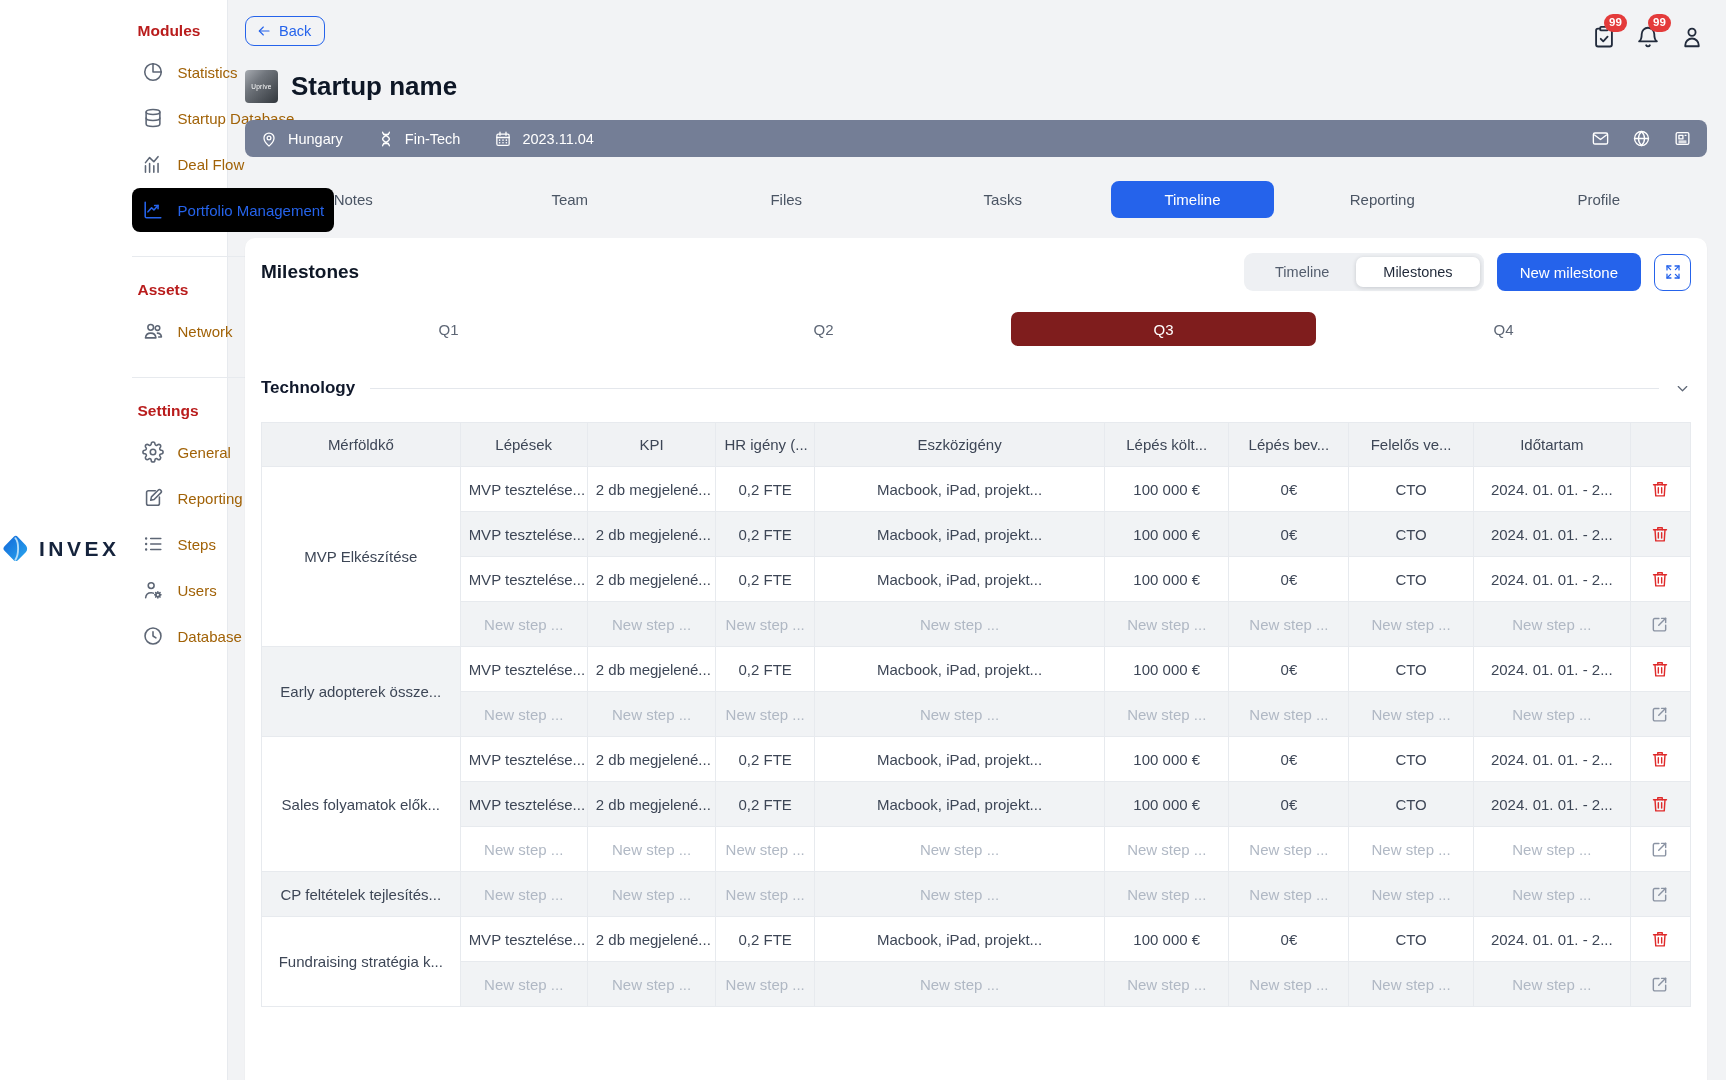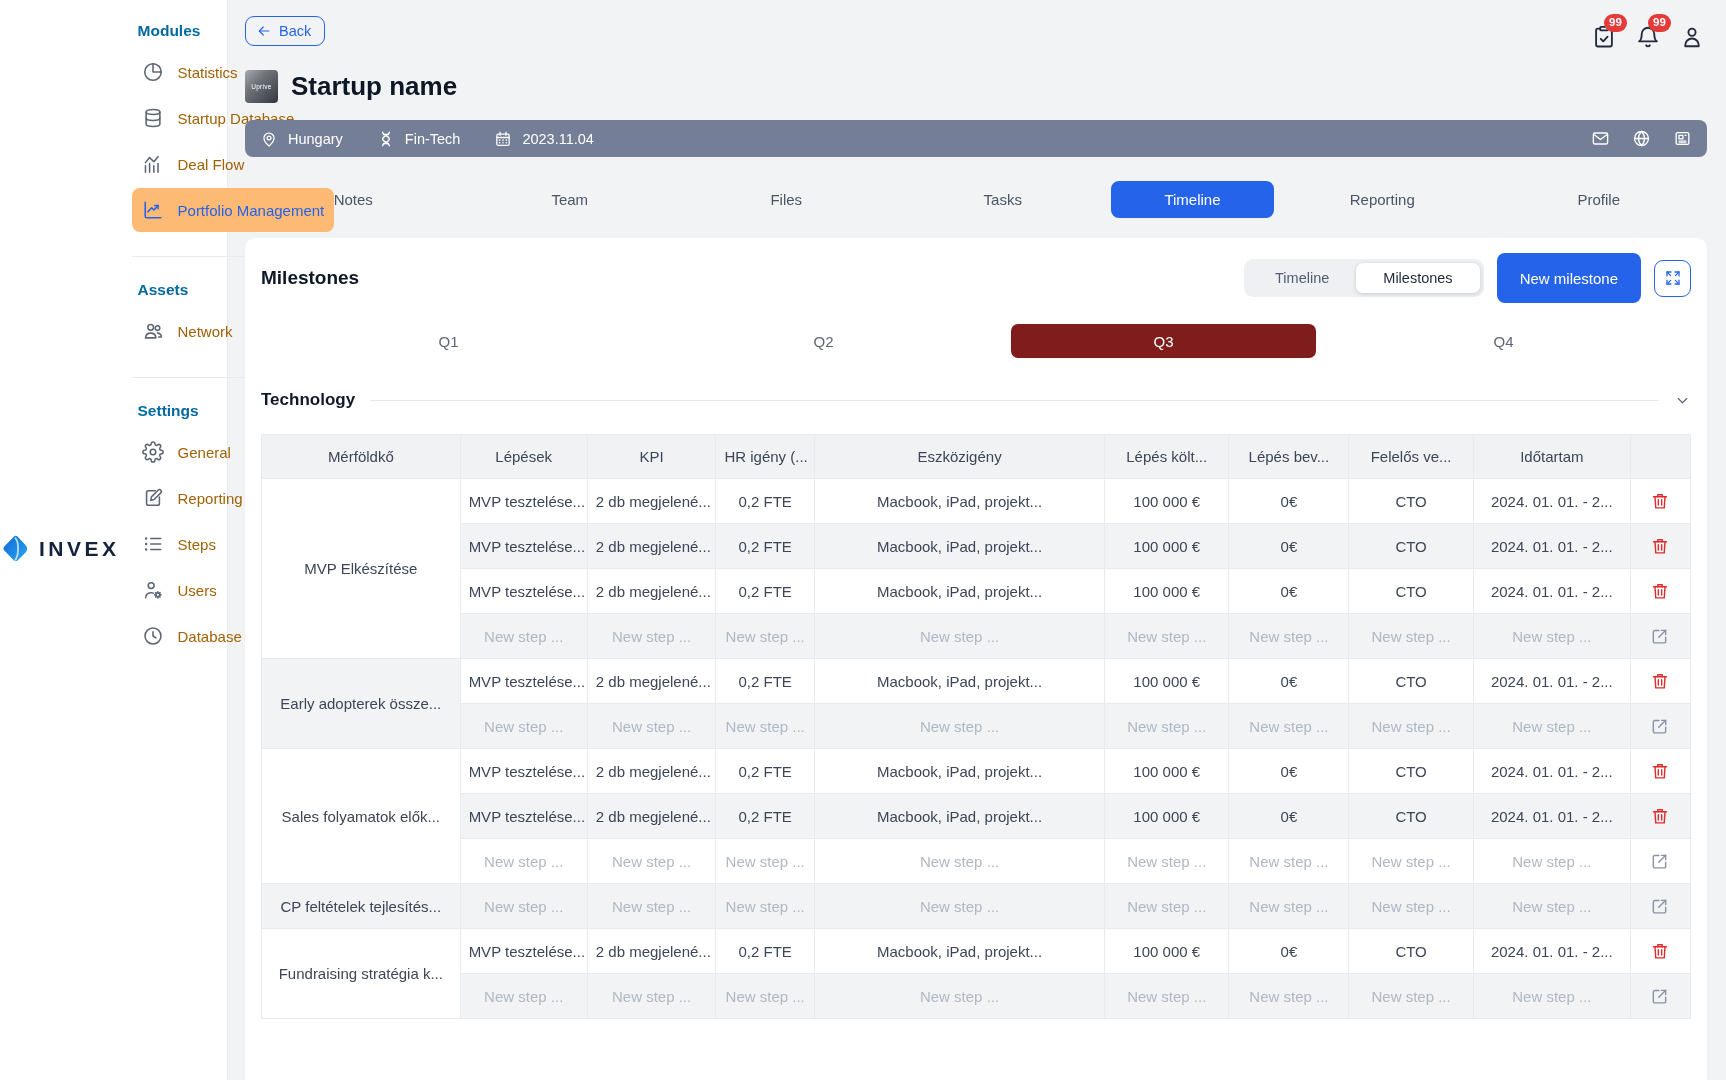--- a/index.html
+++ b/index.html
@@ -7,25 +7,25 @@
        font-family:"Liberation Sans",sans-serif;color:#3d4656;}
   
   aside{width:228px;min-width:228px;background:#fff;border-right:1px solid #e7eaee;
         display:flex;flex-direction:row;height:1080px;}
   .logo-row{display:flex;align-items:center;gap:9px;margin:26px auto 8px;}
   .logo-row .ic{width:30px;height:30px}
   .logo-text{font-size:21px;font-weight:700;letter-spacing:3.5px;color:#15233c;}
   nav{padding:0 12px;}
   .side-section{margin-top:8px;padding-top:4px;}
   .side-section + .side-section{border-top:1px solid #e7eaee;margin-top:24px;padding-top:14px;}
-  .side-label{font-size:15.5px;font-weight:700;color:#0369a1;margin:10px 6px;}
+  .side-label{font-size:15.5px;font-weight:700;color:#b91c1c;margin:10px 6px;}
   .side-item{display:flex;align-items:center;gap:14px;padding:11px 10px;border-radius:8px;
              font-size:15px;color:#a16207;cursor:pointer;margin:2px 0;white-space:nowrap;}
   .side-item .ic{width:22px;height:22px;color:#5d6675;flex:none;}
-  .side-item.active{background:#fdba74;color:#2563eb;font-weight:500;}
+  .side-item.active{background:#000000;color:#2563eb;font-weight:500;}
   .side-item.active .ic{color:#2563eb;}
   .side-bottom{margin-top:auto;padding:0 14px 18px;}
   .partner-row{display:flex;align-items:center;gap:11px;margin:0 0 14px 10px;}
   .partner-row .ic{width:27px;height:27px}
   .partner-name{font-size:14.5px;font-weight:700;color:#0c4a6e;}
   .fund-select{display:flex;align-items:center;justify-content:space-between;border:1px solid #d9dee5;
                border-radius:10px;height:40px;padding:0 14px;color:#646e7e;font-size:15px;background:#fff;cursor:pointer;}
   .fund-select .ic{width:16px;height:16px;color:#3c4657;}
   
   main{flex:1;padding:16px 19px 0 17px;position:relative;overflow:hidden;}
@@ -56,21 +56,21 @@
   .tab.active{background:#2563eb;color:#fff;border-radius:8px;max-width:163px;font-weight:500;}
   
   .card{background:#fff;border-radius:10px;margin-top:20px;padding:15px 16px;height:920px;
         box-shadow:0 1px 2px rgba(16,24,40,.05);}
   .card-head{display:flex;align-items:center;}
   .card-title{font-size:19px;font-weight:700;color:#0e1726;}
   .head-controls{margin-left:auto;display:flex;align-items:center;gap:13px;}
   .seg{background:#eef0f3;border-radius:9px;padding:4px;display:flex;}
   .seg-opt{padding:7px 27px;font-size:14.5px;color:#535d6d;border-radius:7px;cursor:pointer;}
   .seg-opt.selected{background:#fff;color:#1f2838;box-shadow:0 1px 4px rgba(16,24,40,.18);}
-  .primary-btn{background:#2563eb;color:#fff;border:none;border-radius:8px;height:50px;padding:0 23px;
+  .primary-btn{background:#2563eb;color:#fff;border:none;border-radius:8px;height:38px;padding:0 23px;
                font-size:15px;font-weight:500;cursor:pointer;font-family:inherit;}
   .expand-btn{width:37px;height:37px;border:1.5px solid #2563eb;border-radius:9px;background:#fff;
               color:#2563eb;display:flex;align-items:center;justify-content:center;cursor:pointer;}
   .expand-btn .ic{width:18px;height:18px}
   .quarters{display:flex;margin-top:21px;}
   .q{flex:1;display:flex;align-items:center;justify-content:center;height:34px;font-size:15px;
      color:#5d6675;cursor:pointer;}
   .q.active{background:#7f1d1d;color:#fff;border-radius:7px;max-width:305px;}
   .section-row{display:flex;align-items:center;gap:15px;margin-top:32px;}
   .section-title{font-size:17px;font-weight:700;color:#10182b;white-space:nowrap;}

